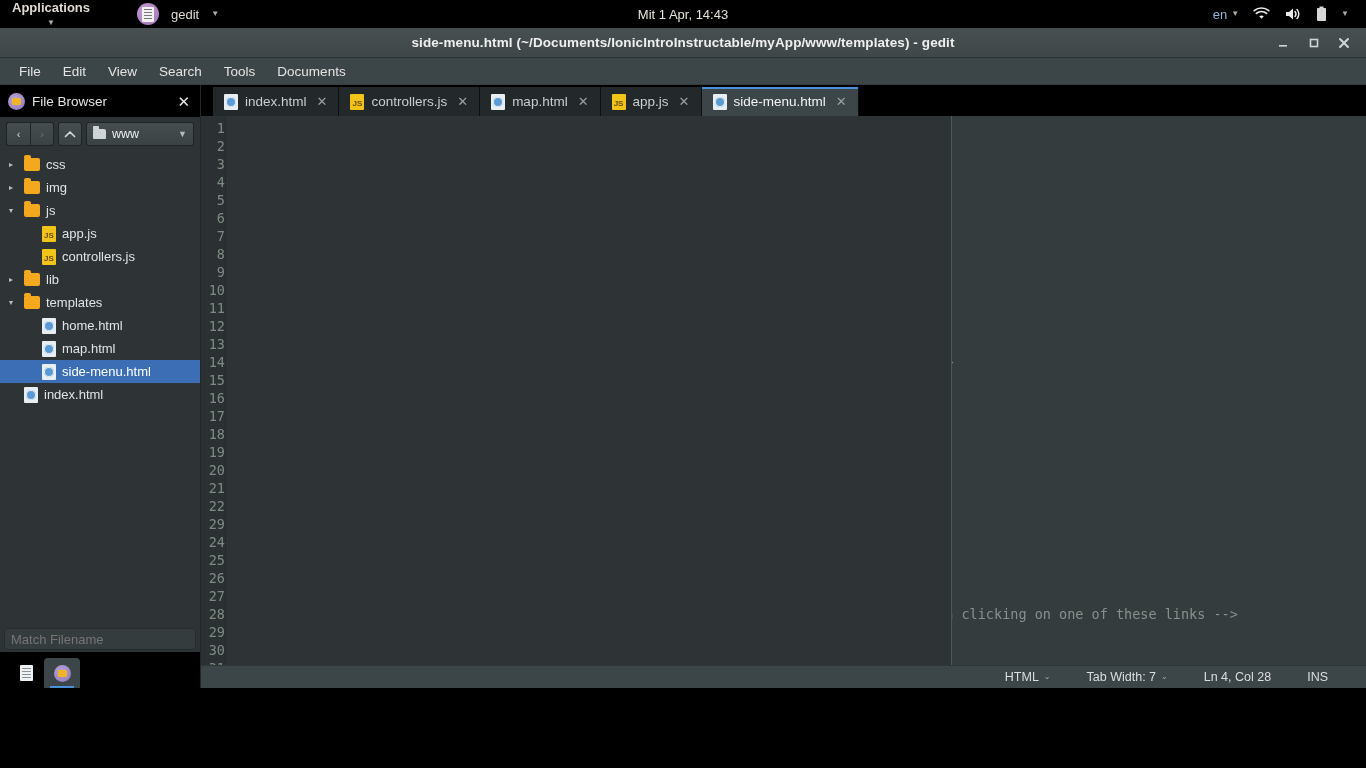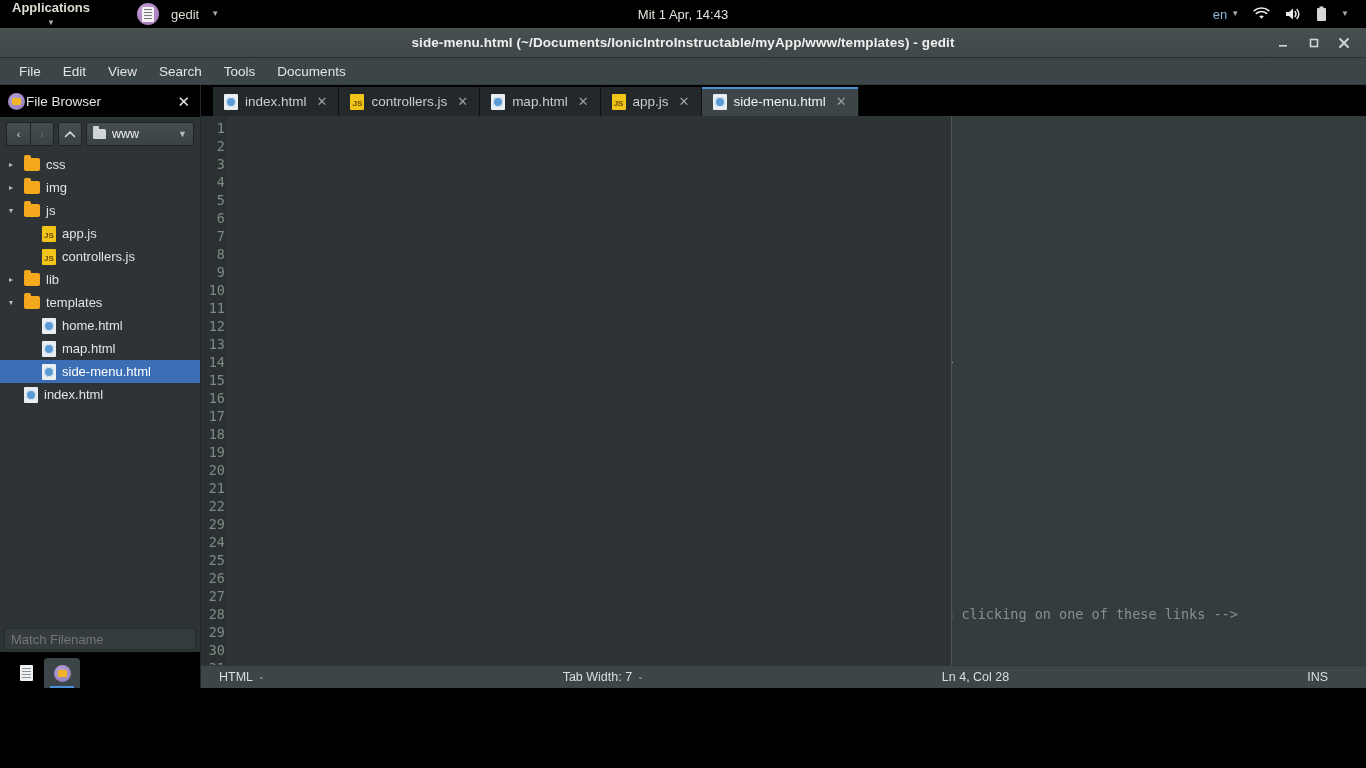--- a/index.html
+++ b/index.html
@@ -73,21 +73,21 @@
   }
   #menubar .mi { padding: 0 11px; height: 27px; display: flex; align-items: center; }
   
   #body { flex: 1; display: flex; min-height: 0; }
   
   #sidepanel {
     width: 201px; background: #2e3436; display: flex; flex-direction: column;
     border-right: 1px solid #21282a;
   }
   #sp-head {
-    height: 28px; display: flex; align-items: center; gap: 1px;
+    height: 28px; display: flex; align-items: center; gap: 7px;
     padding: 16px 8px; background: #000; color: #e2e2e2; font-size: 13.5px;
   }
   .sp-folder-ic {
     width: 17px; height: 17px; border-radius: 9px;
     background: radial-gradient(circle at 40% 35%, #b9a3d8, #8d76b5);
     display: flex; align-items: center; justify-content: center;
   }
   .sp-folder-ic i { display: block; width: 9px; height: 7px; background: #f0b429; border-radius: 1px; }
   #sp-close { margin-left: auto; color: #e8e8e8; font-size: 15px; line-height: 1; padding: 0 2px; }
   #sp-nav {
@@ -171,21 +171,21 @@
   .t  { color: #7fa8c9; }      
   .a  { color: #8ae234; font-weight: bold; }  
   .v  { color: #fce94f; font-weight: bold; }  
   .c  { color: #8a8f8c; }      
   .x  { color: #e8e8e8; }      
   .hl { color: #f0a03c; font-weight: bold; }  
   .cur { display: inline-block; width: 1px; height: 14px; background: #dfe4e5; vertical-align: -2px; margin: 0 -1px; }
   
   #statusbar {
     height: 23px; background: #3c4547; border-top: 1px solid #2f3638;
-    display: flex; align-items: center; justify-content: space-between;
+    display: flex; align-items: center; justify-content: flex-end;
     color: #dbdedf; font-size: 12.5px; padding-right: 20px; gap: 0;
   }
   #statusbar .sb { display: flex; align-items: center; gap: 5px; padding: 0 18px; }
 </style>
 </head>
 <body>
 
 <div id="topbar">
   <div class="tb-item apps">
     <span>Applications</span>

